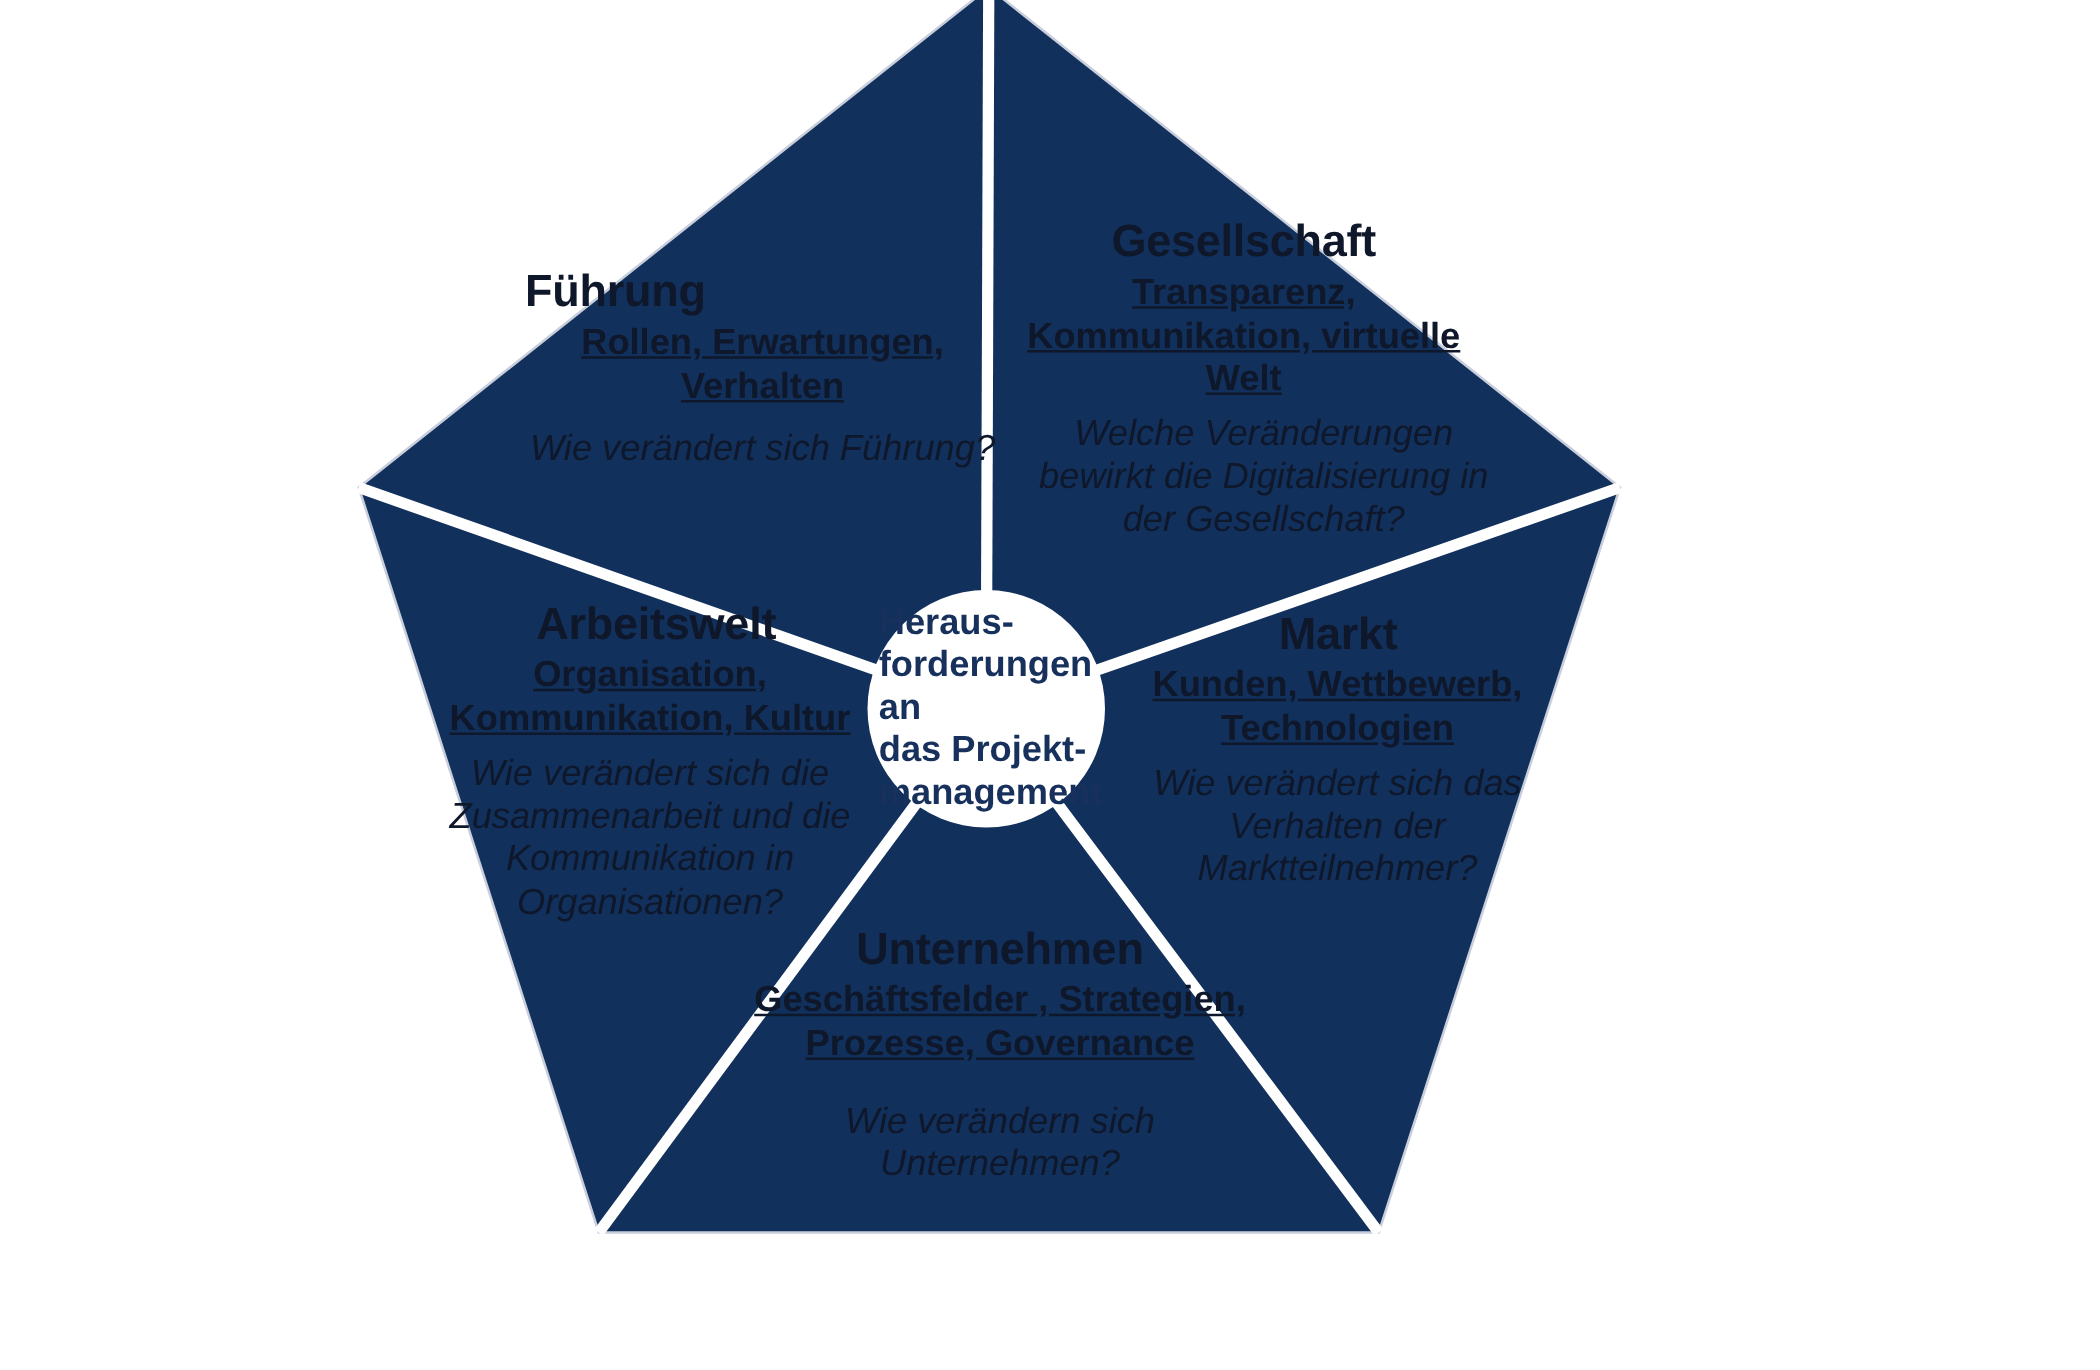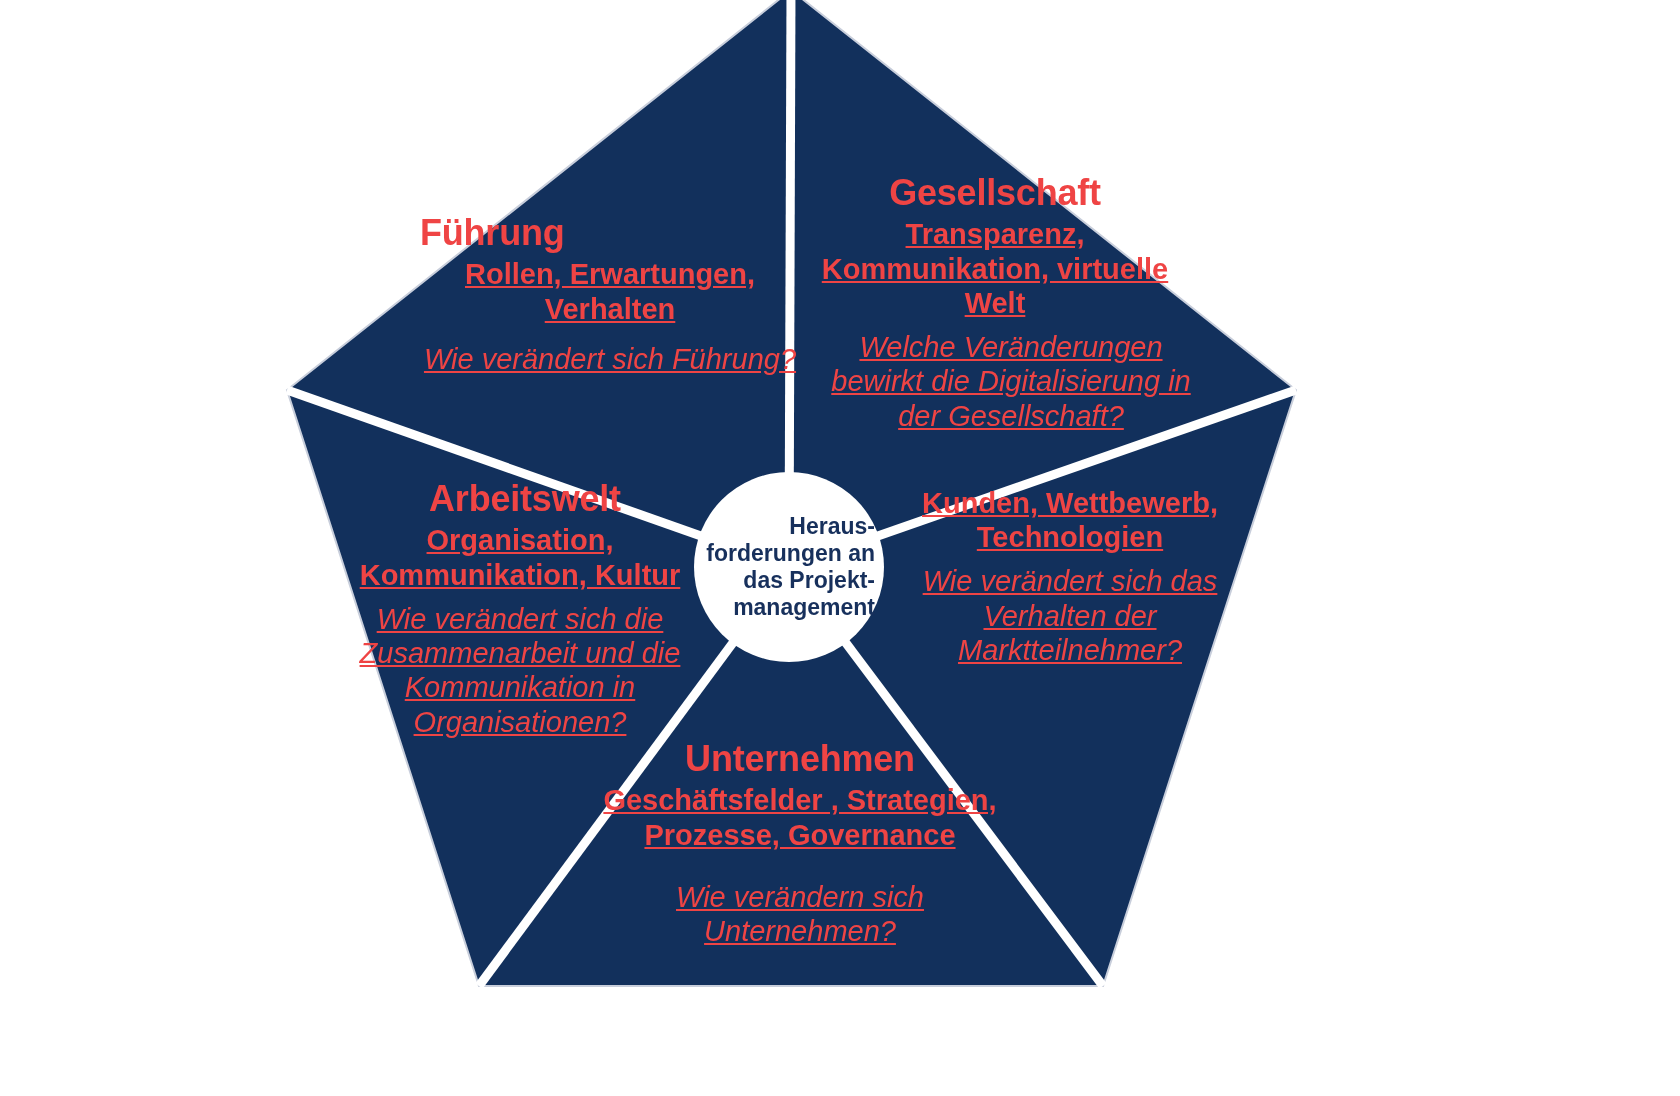--- a/index.html
+++ b/index.html
@@ -24,21 +24,21 @@
     position: absolute;
     left: 0;
     top: 0;
     width: 1680px;
     height: 1096px;
   }
 
   
   .wedge-text {
     position: absolute;
-    color: #ef4444;
+    color: #0f172a;
     text-align: center;
     line-height: 1.18;
     -webkit-font-smoothing: antialiased;
   }
   .wedge-title {
     font-weight: bold;
     font-size: 36px;
     letter-spacing: -0.2px;
     margin: 0 0 3px 0;
     white-space: nowrap;
@@ -47,21 +47,20 @@
     font-weight: bold;
     font-size: 29px;
     margin: 0 0 10px 0;
     text-decoration: underline;
   }
   .wedge-question {
     font-style: italic;
     font-size: 29px;
     font-weight: 400;
     margin: 0;
-    text-decoration: underline;
   }
 
   
   #wedge-fuehrung {
     left: 420px;
     top: 212px;
     width: 380px;
   }
   #wedge-fuehrung .wedge-title { text-align: left; }
   #wedge-fuehrung .wedge-question { margin-top: 16px; }
@@ -106,23 +105,23 @@
     height: 190px;
     border-radius: 50%;
     background: #ffffff;
     display: flex;
     align-items: center;
     justify-content: center;
   }
   #center-hub-label {
     color: #17305c;
     font-weight: bold;
-    font-size: 23px;
+    font-size: 29px;
     line-height: 1.17;
-    text-align: right;
+    text-align: left;
     width: 172px;
   }
 </style>
 </head>
 <body>
 
 <div id="diagram-root">
 
   <svg id="pentagon-svg" viewBox="0 0 1680 1096" preserveAspectRatio="none">
 
@@ -143,20 +142,21 @@
     <div class="wedge-question">Wie verändert sich Führung?</div>
   </div>
 
   <div class="wedge-text" id="wedge-gesellschaft">
     <div class="wedge-title">Gesellschaft</div>
     <div class="wedge-keywords">Transparenz, Kommunikation, virtuelle Welt</div>
     <div class="wedge-question">Welche Veränderungen bewirkt die Digitalisierung in der Gesellschaft?</div>
   </div>
 
   <div class="wedge-text" id="wedge-markt">
+    <div class="wedge-title">Markt</div>
     <div class="wedge-keywords">Kunden, Wettbewerb, Technologien</div>
     <div class="wedge-question">Wie verändert sich das Verhalten der Marktteilnehmer?</div>
   </div>
 
   <div class="wedge-text" id="wedge-unternehmen">
     <div class="wedge-title">Unternehmen</div>
     <div class="wedge-keywords">Geschäftsfelder , Strategien, Prozesse, Governance</div>
     <div class="wedge-question">Wie verändern sich Unternehmen?</div>
   </div>
 

